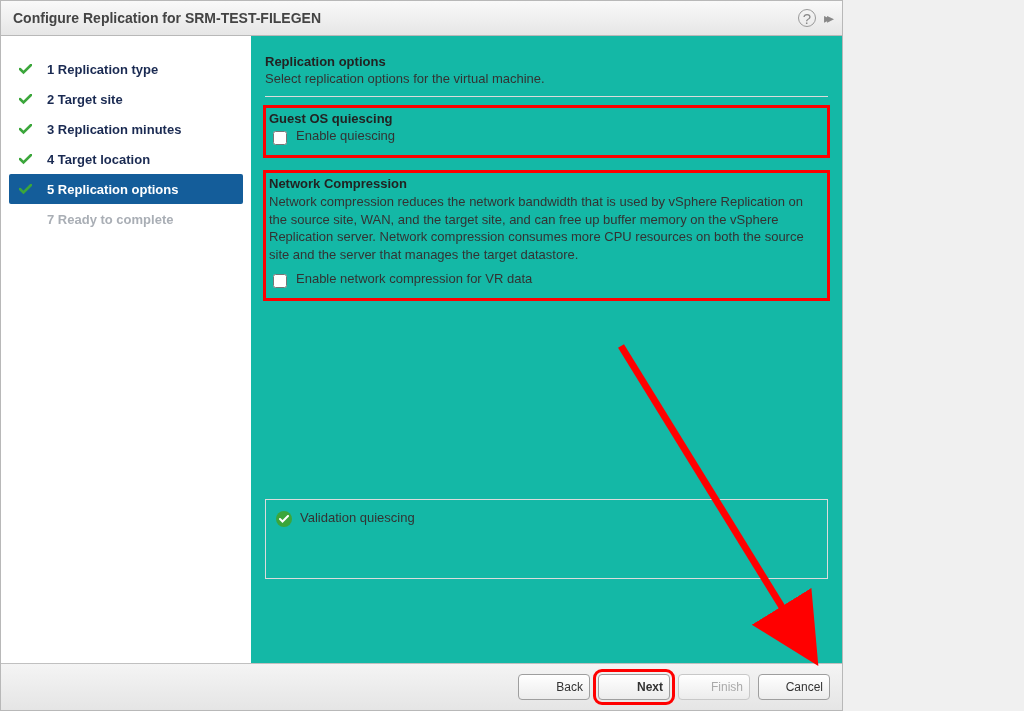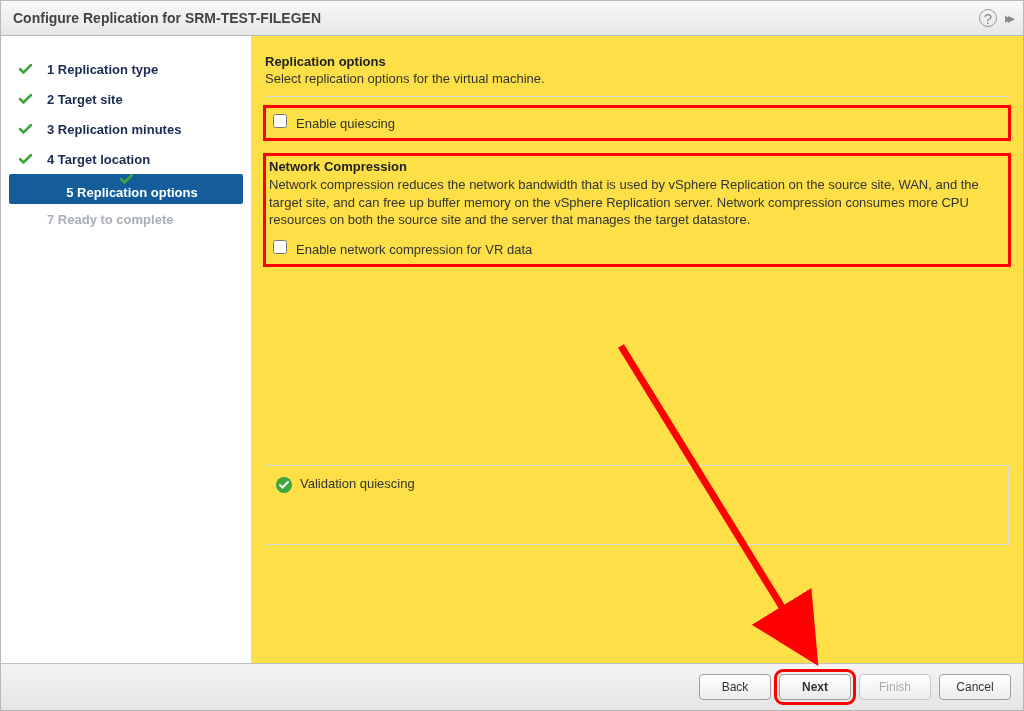--- a/index.html
+++ b/index.html
@@ -1,46 +1,46 @@
 <!DOCTYPE html>
 <html><head>
 <meta charset="utf-8">
 <style>
   * { box-sizing: border-box; }
   html, body { margin: 0; padding: 0; height: 100%; font-family: Arial, Helvetica, sans-serif; font-size: 13px; color: #333; background: #f0f0f0; }
-  .dialog { width: 1024px; height: 711px; background: #fde047; display: flex; flex-direction: column; border: 1px solid #b8b8b8; }
+  .dialog { width: 843px; height: 711px; background: #14b8a6; display: flex; flex-direction: column; border: 1px solid #b8b8b8; }
   .titlebar { height: 35px; background: linear-gradient(to bottom, #f9f9f9 0%, #e6e6e6 100%); border-bottom: 1px solid #b8b8b8; display: flex; align-items: center; padding: 0 12px; }
   .titlebar .title { font-weight: bold; color: #444; flex: 1; font-size: 14px; }
   .titlebar .icons { display: flex; gap: 8px; align-items: center; color: #888; }
   .titlebar .icons span { cursor: pointer; }
   .body { flex: 1; display: flex; min-height: 0; position: relative; }
   .sidebar { width: 250px; background: #fff; padding: 18px 8px 8px 8px; }
   .step { display: flex; align-items: center; height: 30px; padding: 0 6px; color: #1a2a52; font-weight: bold; cursor: pointer; border-radius: 2px; }
   .step .ck { width: 20px; display: flex; align-items: center; justify-content: center; }
   .step.done .ck svg { display: block; }
   .step .lbl { margin-left: 12px; }
-  .step.active { background: #145d9a; color: #fff; flex-direction: column; }
+  .step.active { background: #145d9a; color: #fff; }
   .step.pending { color: #a9aeb5; }
   .content { flex: 1; padding: 18px 14px 8px 14px; overflow: auto; position: relative; }
   .content-wrap { position: relative; }
   .page-title { font-weight: bold; color: #222; margin-bottom: 2px; }
   .page-sub { color: #333; margin-bottom: 10px; }
   .divider { border-top: 1px solid #dcdcdc; margin: 6px 0 10px 0; }
   .section { margin-bottom: 16px; padding: 4px 4px 8px 4px; }
   .section-title { font-weight: bold; color: #222; margin-bottom: 2px; }
   .section-desc { color: #333; margin-bottom: 8px; line-height: 1.35; }
   .hl-red { outline: 3px solid #ff0000; outline-offset: -1px; }
-  .checkbox-row { display: flex; align-items: flex-end; gap: 6px; }
+  .checkbox-row { display: flex; align-items: flex-start; gap: 6px; }
   .checkbox-row input[type=checkbox] { width: 14px; height: 14px; }
   .validation-block { margin-top: 200px; }
   .val-label { color: #333; margin-bottom: 4px; }
   .val-box { border: 1px solid #dcdcdc; padding: 10px; height: 80px; display: flex; align-items: flex-start; gap: 8px; }
   .val-ok { width: 16px; height: 16px; border-radius: 50%; background: #3ba63b; display:flex; align-items:center; justify-content:center; margin-top:1px;}
   .footer { height: 47px; background: linear-gradient(to bottom, #f4f4f4 0%, #e5e5e5 100%); border-top: 1px solid #c0c0c0; display: flex; align-items: center; justify-content: flex-end; padding: 0 12px; gap: 8px; }
-  .btn { min-width: 72px; height: 26px; border: 1px solid #9e9e9e; background: linear-gradient(to bottom, #ffffff 0%, #ececec 100%); border-radius: 4px; font-size: 12px; color: #333; cursor: pointer; }
+  .btn { min-width: 72px; height: 26px; border: 1px solid #9e9e9e; background: linear-gradient(to bottom, #ffffff 0%, #ececec 100%); border-radius: 4px; font-size: 12px; color: #333; cursor: pointer; text-align: right; }
   .btn:disabled { color: #aaa; cursor: default; border-color: #c8c8c8; }
   .btn.primary { font-weight: bold; }
   .btn.hl { outline: 3px solid #ff0000; outline-offset: 2px; }
   
   .arrow-overlay { position: absolute; pointer-events: none; }
 </style>
 </head>
 <body>
 
 <div class="dialog">
@@ -102,20 +102,21 @@
       </div>
     </div>
 
     <div class="content">
       <div class="content-wrap">
         <div class="page-title">Replication options</div>
         <div class="page-sub">Select replication options for the virtual machine.</div>
         <div class="divider"></div>
 
         <div class="section hl-red">
+          <div class="section-title">Guest OS quiescing</div>
           <label class="checkbox-row">
             <input type="checkbox" style="">
             <span>Enable quiescing</span>
           </label>
         </div>
 
         <div class="section hl-red">
           <div class="section-title">Network Compression</div>
           <div class="section-desc">Network compression reduces the network bandwidth that is used by vSphere Replication on the source site, WAN, and the target site, and can free up buffer memory on the vSphere Replication server. Network compression consumes more CPU resources on both the source site and the server that manages the target datastore.</div>
           <label class="checkbox-row">

